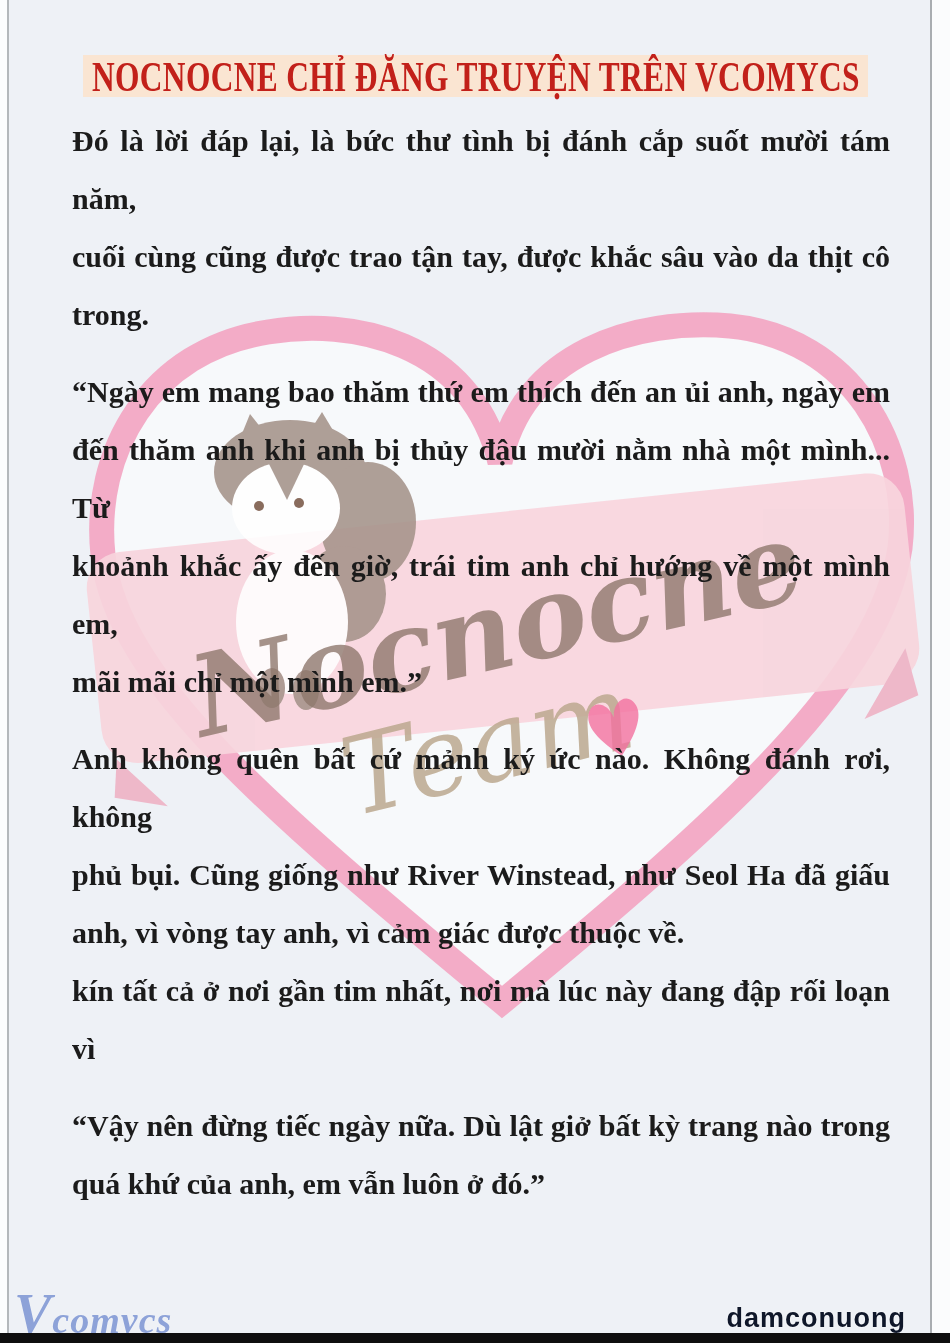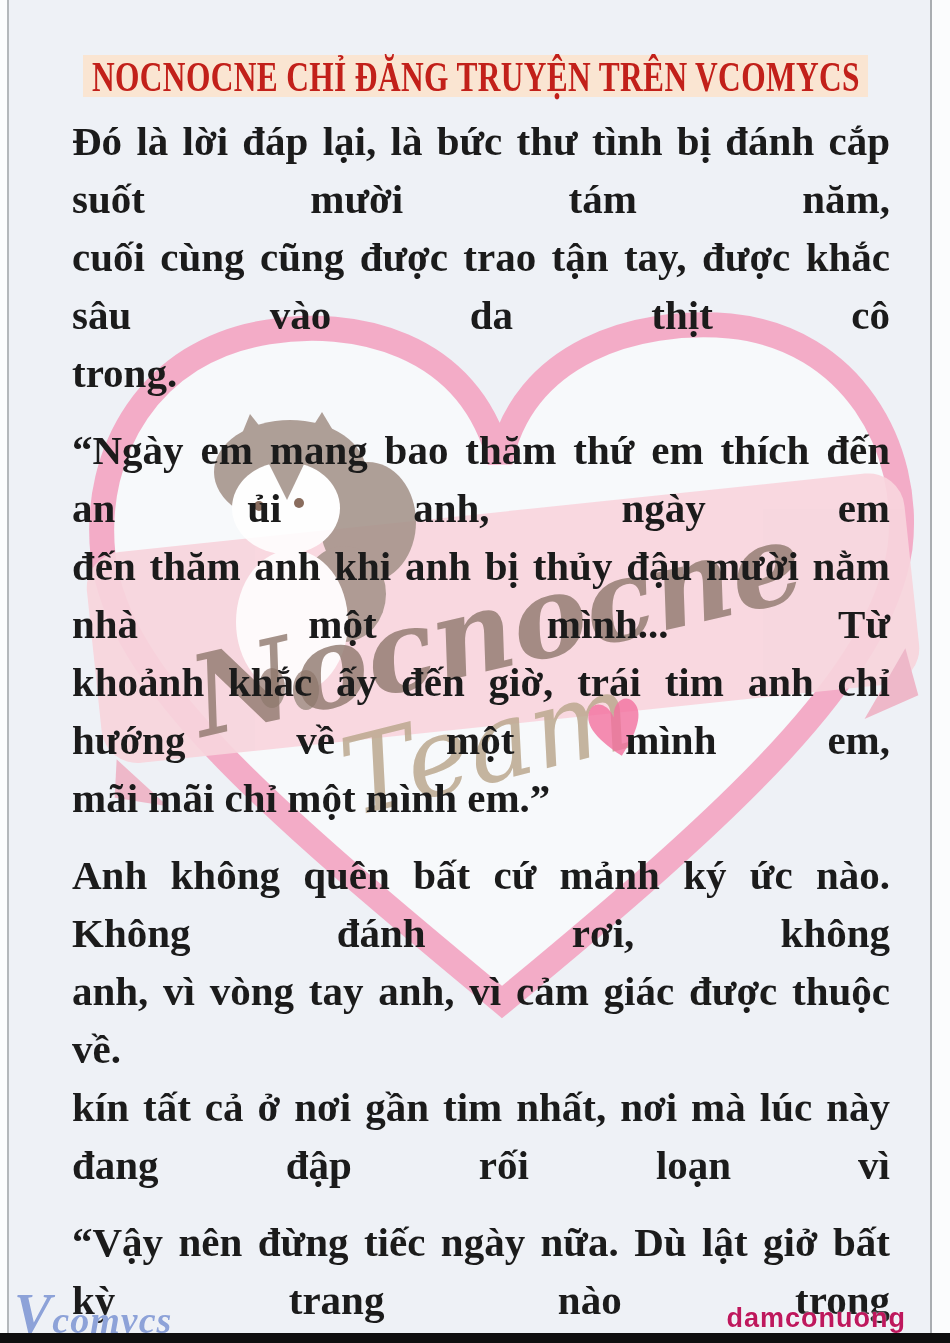--- a/index.html
+++ b/index.html
@@ -20,36 +20,36 @@
     background:#fae5d2; display:flex; align-items:center; justify-content:center; z-index:2;
   }
   .banner span {
     font-weight:bold; font-size:43px; color:#c2201a; white-space:nowrap;
     transform:scaleX(0.73); letter-spacing:0.5px;
   }
 
   .content { position:absolute; left:72px; top:112px; width:818px; z-index:2; }
   .para { margin:0 0 19px 0; }
   .line {
-    font-size:41px; font-weight:bold; color:#1b1b1b; line-height:58px;
+    font-size:30px; font-weight:bold; color:#1b1b1b; line-height:58px;
     text-align:justify; text-align-last:justify; white-space:normal;
   }
   .line.last { text-align-last:left; }
 
   .vcomycs {
     position:absolute; left:14px; top:1282px; z-index:2;
     font-style:italic; font-weight:bold; font-size:38px; color:#8da2d8;
     letter-spacing:1px; text-shadow:0 0 1px #ffffff;
   }
   .vcomycs::first-letter { font-size:56px; }
 
   .credit {
     position:absolute; right:44px; top:1303px; z-index:2;
     font-family:"Liberation Sans","DejaVu Sans",sans-serif;
-    font-weight:bold; font-size:27px; color:#be185d; letter-spacing:1px;
+    font-weight:bold; font-size:27px; color:#0f172a; letter-spacing:1px;
     text-shadow:0 0 2px #ffffff;
   }
 
   .bottom-bar { position:absolute; left:0; bottom:0; width:100%; height:10px; background:#0f0f0f; z-index:4; }
 
   .wm-name {
     font-family:"DejaVu Serif","Liberation Serif",serif;
     font-style:italic; font-weight:bold;
   }
   .wm-script {
@@ -116,20 +116,21 @@
         <div class="line last">trong.</div>
       </div>
       <div class="para">
         <div class="line">“Ngày em mang bao thăm thứ em thích đến an ủi anh, ngày em</div>
         <div class="line">đến thăm anh khi anh bị thủy đậu mười nằm nhà một mình... Từ</div>
         <div class="line">khoảnh khắc ấy đến giờ, trái tim anh chỉ hướng về một mình em,</div>
         <div class="line last">mãi mãi chỉ một mình em.”</div>
       </div>
       <div class="para">
         <div class="line">Anh không quên bất cứ mảnh ký ức nào. Không đánh rơi, không</div>
+        <div class="line">phủ bụi. Cũng giống như River Winstead, như Seol Ha đã giấu</div>
         <div class="line last">anh, vì vòng tay anh, vì cảm giác được thuộc về.</div>
         <div class="line">kín tất cả ở nơi gần tim nhất, nơi mà lúc này đang đập rối loạn vì</div>
       </div>
       <div class="para">
         <div class="line">“Vậy nên đừng tiếc ngày nữa. Dù lật giở bất kỳ trang nào trong</div>
         <div class="line last">quá khứ của anh, em vẫn luôn ở đó.”</div>
       </div>
     </div>
 
   <div class="vcomycs">Vcomycs</div>

